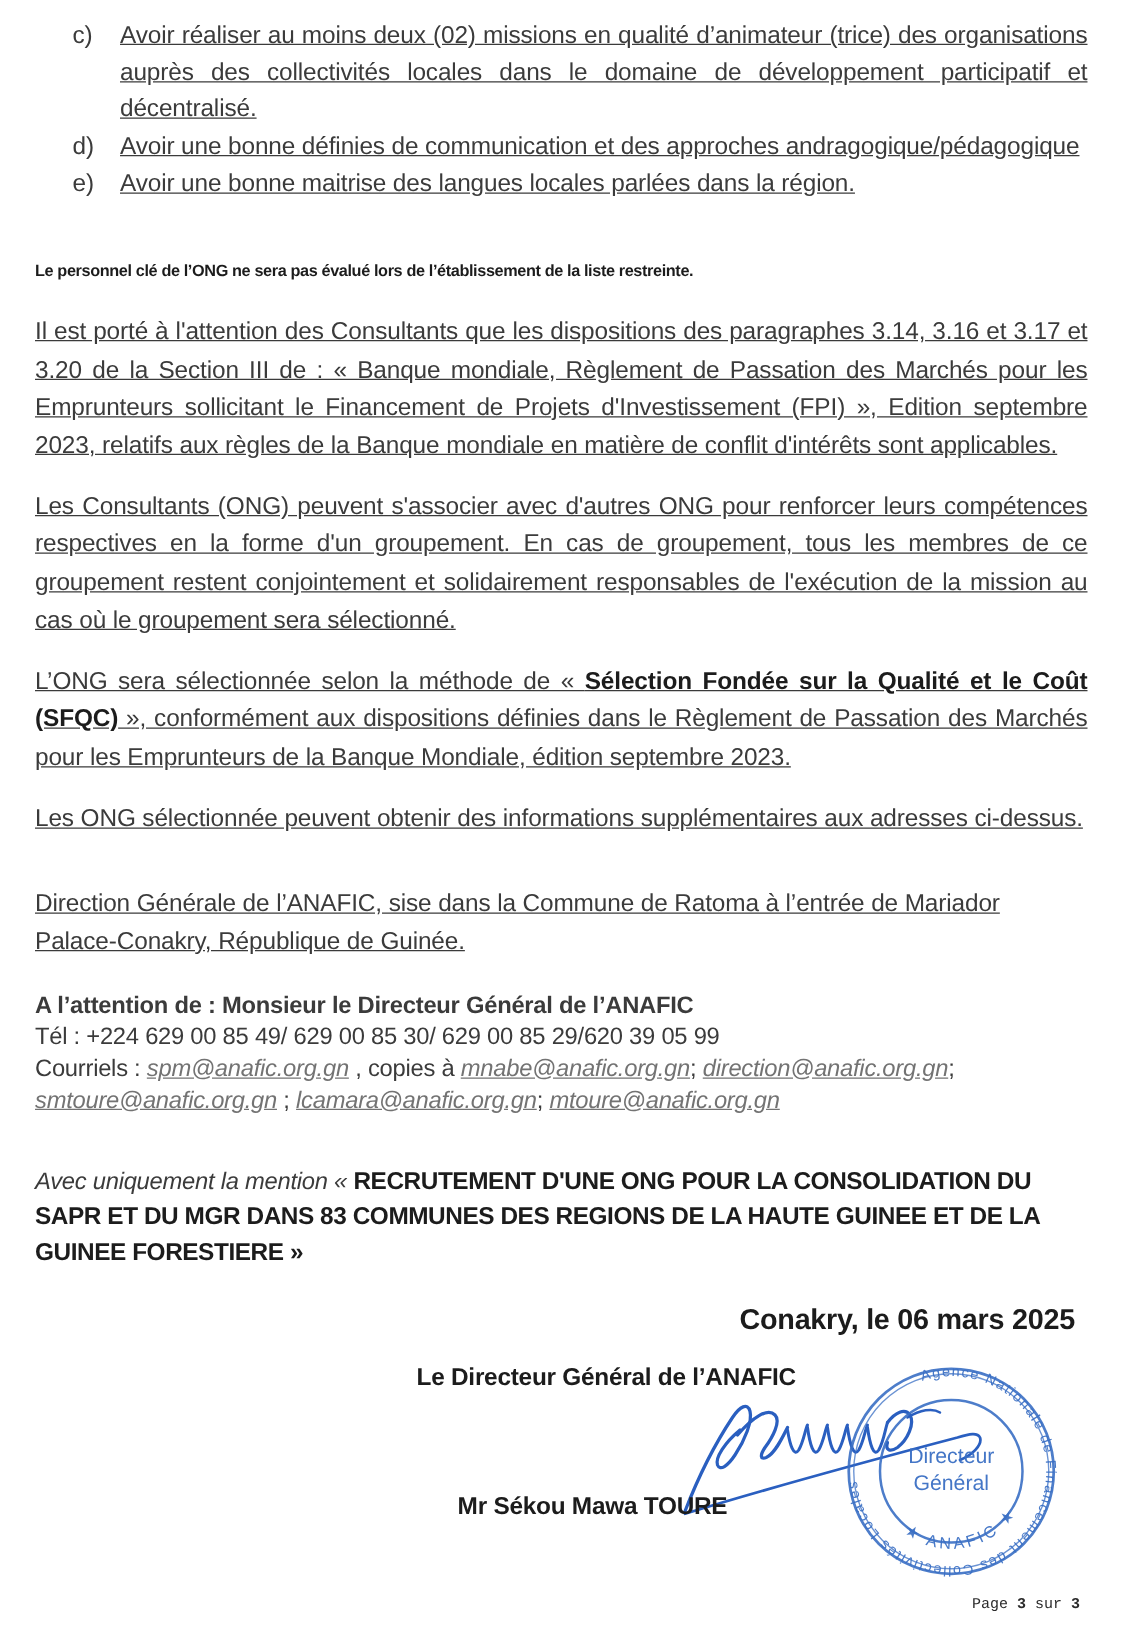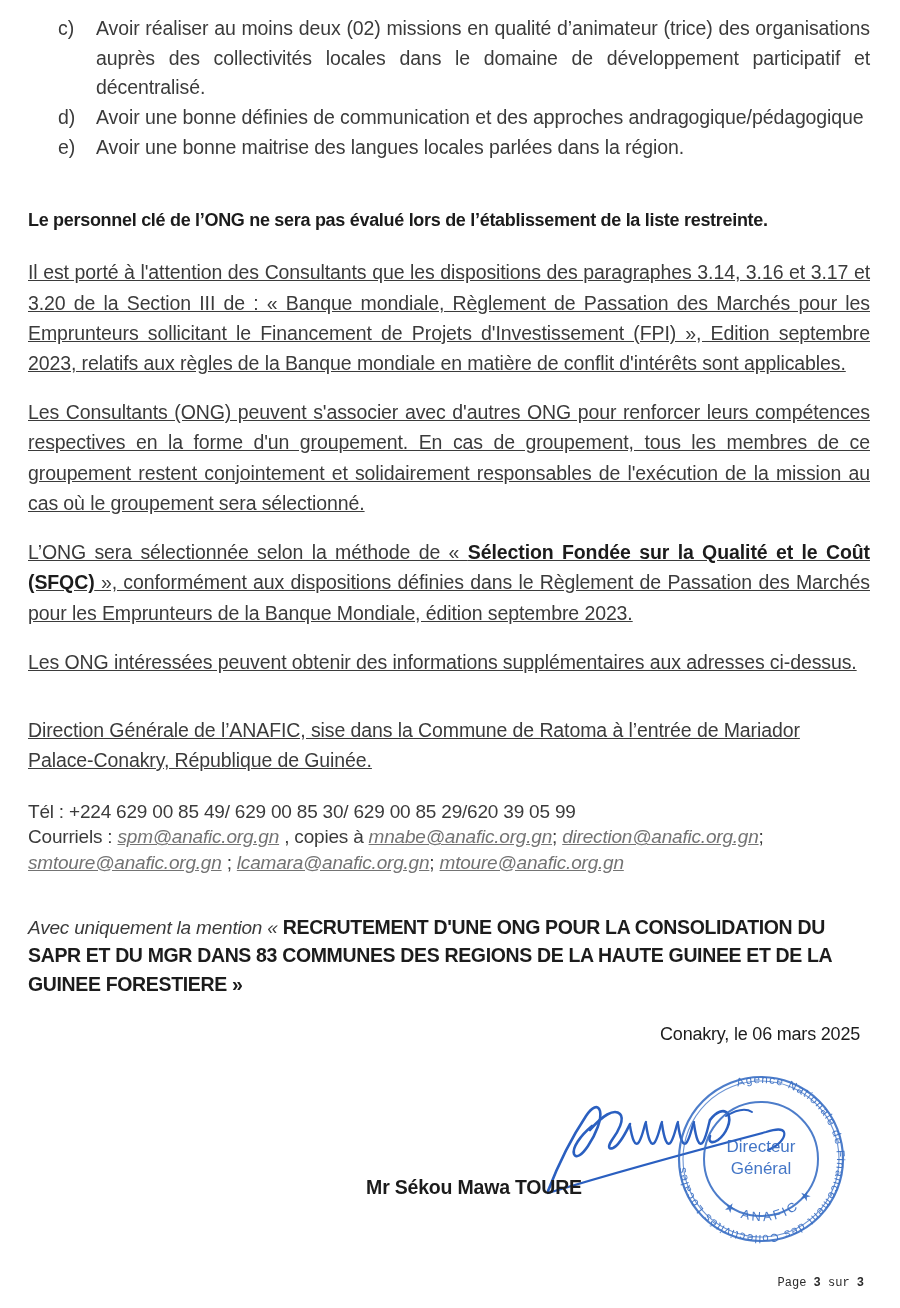--- a/index.html
+++ b/index.html
@@ -44,20 +44,21 @@
     width: 38px;
     padding-left: 30px;
     box-sizing: content-box;
     color: #3b3b3b;
   }
   .li-text {
     flex: 1 1 auto;
     text-align: justify;
     text-justify: inter-word;
     padding-right: 2px;
+    text-decoration: underline;
   }
   .li-text.nojust { text-align: left; }
 
   
   .p {
     font-size: 19.5px;
     line-height: 1.55;
     text-align: justify;
     text-justify: inter-word;
     letter-spacing: -0.1px;
@@ -66,21 +67,21 @@
     text-decoration: underline;
   }
   .p-left { text-align: left; }
 
   .gap-xl { height: 46px; }
   .gap-lg { height: 24px; }
   .gap-md { height: 19px; }
 
   .bold { font-weight: bold; color: #1c1c1c; }
   .bold-head {
-    font-size: 18px;
+    font-size: 13px;
     font-weight: bold;
     color: #1c1c1c;
     line-height: 1.4;
     letter-spacing: -0.3px;
     margin: 0;
   }
   .italic { font-style: italic; }
 
   
   .contact-line {
@@ -111,22 +112,22 @@
   }
 
   
   .sig-zone {
     position: relative;
     margin-top: 26px;
     height: 210px;
   }
   .sig-date {
     text-align: right;
-    font-size: 18px;
-    font-weight: normal;
+    font-size: 23px;
+    font-weight: bold;
     color: #1c1c1c;
     letter-spacing: -0.2px;
     padding-right: 12px;
   }
   .sig-title {
     text-align: center;
     font-size: 19.5px;
     font-weight: bold;
     color: #1c1c1c;
     letter-spacing: -0.2px;
@@ -204,43 +205,45 @@
   <div class="gap-md"></div>
 
   <p class="p">Les Consultants (ONG) peuvent s'associer avec d'autres ONG pour renforcer leurs compétences respectives en la forme d'un groupement. En cas de groupement, tous les membres de ce groupement restent conjointement et solidairement responsables de l'exécution de la mission au cas où le groupement sera sélectionné.</p>
 
   <div class="gap-md"></div>
 
   <p class="p"><span>L’ONG sera sélectionnée selon la méthode de « </span><span class="bold">Sélection Fondée sur la Qualité et le Coût (SFQC)</span><span> », conformément aux dispositions définies dans le Règlement de Passation des Marchés pour les Emprunteurs de la Banque Mondiale, édition septembre 2023.</span></p>
 
   <div class="gap-md"></div>
 
-  <p class="p">Les ONG intéressées peuvent obtenir des informations supplémentaires aux adresses ci-dessus.</p>
+  <p class="p">Les ONG sélectionnée peuvent obtenir des informations supplémentaires aux adresses ci-dessus.</p>
 
   <div class="gap-md"></div>
 
 
   <div class="gap-md"></div>
 
   <p class="p p-left">Direction Générale de l’ANAFIC, sise dans la Commune de Ratoma à l’entrée de Mariador Palace-Conakry, République de Guinée.</p>
 
   <div class="gap-lg"></div>
 
   <div>
+    <div class="contact-line bold">A l’attention de : Monsieur le Directeur Général de l’ANAFIC</div>
     <div class="contact-line"><span>Tél : </span><span>+224 629 00 85 49/ 629 00 85 30/ 629 00 85 29/620 39 05 99</span></div>
     <div class="contact-line"><span>Courriels : </span><span class="mail">spm@anafic.org.gn</span><span> , copies à </span><span class="mail">mnabe@anafic.org.gn</span><span>; </span><span class="mail">direction@anafic.org.gn</span><span>; </span><span class="mail">smtoure@anafic.org.gn</span><span> ; </span><span class="mail">lcamara@anafic.org.gn</span><span>; </span><span class="mail">mtoure@anafic.org.gn</span></div>
   </div>
 
   <div class="gap-md"></div>
 
   <p class="mention"><span class="italic">Avec uniquement la mention </span><span class="italic">« </span><span class="caps">RECRUTEMENT D'UNE ONG POUR LA CONSOLIDATION DU SAPR ET DU MGR DANS 83 COMMUNES DES REGIONS DE LA HAUTE GUINEE ET DE LA GUINEE FORESTIERE</span><span class="caps"> »</span></p>
 
   <div class="sig-zone">
 
     <div class="sig-date">Conakry, le 06 mars 2025</div>
+    <div class="sig-title">Le Directeur Général de l’ANAFIC</div>
 
     <svg class="scribble" viewBox="0 0 280 115">
       <g fill="none" stroke="#2a5fc0" stroke-linecap="round" stroke-linejoin="round">
         <path d="M8 105 C 20 74, 34 48, 46 30 C 52 21, 58 18, 60 25 C 62 33, 56 48, 48 60 C 42 69, 36 73, 34 68 C 32 62, 40 50, 52 40" stroke-width="2.6"></path>
         <path d="M50 44 C 62 30, 74 22, 80 28 C 85 33, 78 46, 72 54 C 68 60, 68 64, 73 62 C 80 59, 86 46, 90 38" stroke-width="2.6"></path>
         <path d="M90 40 C 92 52, 95 62, 99 56 C 103 49, 104 40, 106 36" stroke-width="2.4"></path>
         <path d="M106 38 C 108 52, 111 62, 115 56 C 119 49, 120 40, 122 36" stroke-width="2.4"></path>
         <path d="M122 38 C 124 52, 127 62, 131 56 C 135 49, 136 40, 138 36" stroke-width="2.4"></path>
         <path d="M138 38 C 140 52, 143 62, 147 56 C 151 49, 152 40, 154 36" stroke-width="2.4"></path>
         <path d="M154 38 C 156 52, 159 62, 163 56 C 167 49, 168 40, 170 34" stroke-width="2.4"></path>

